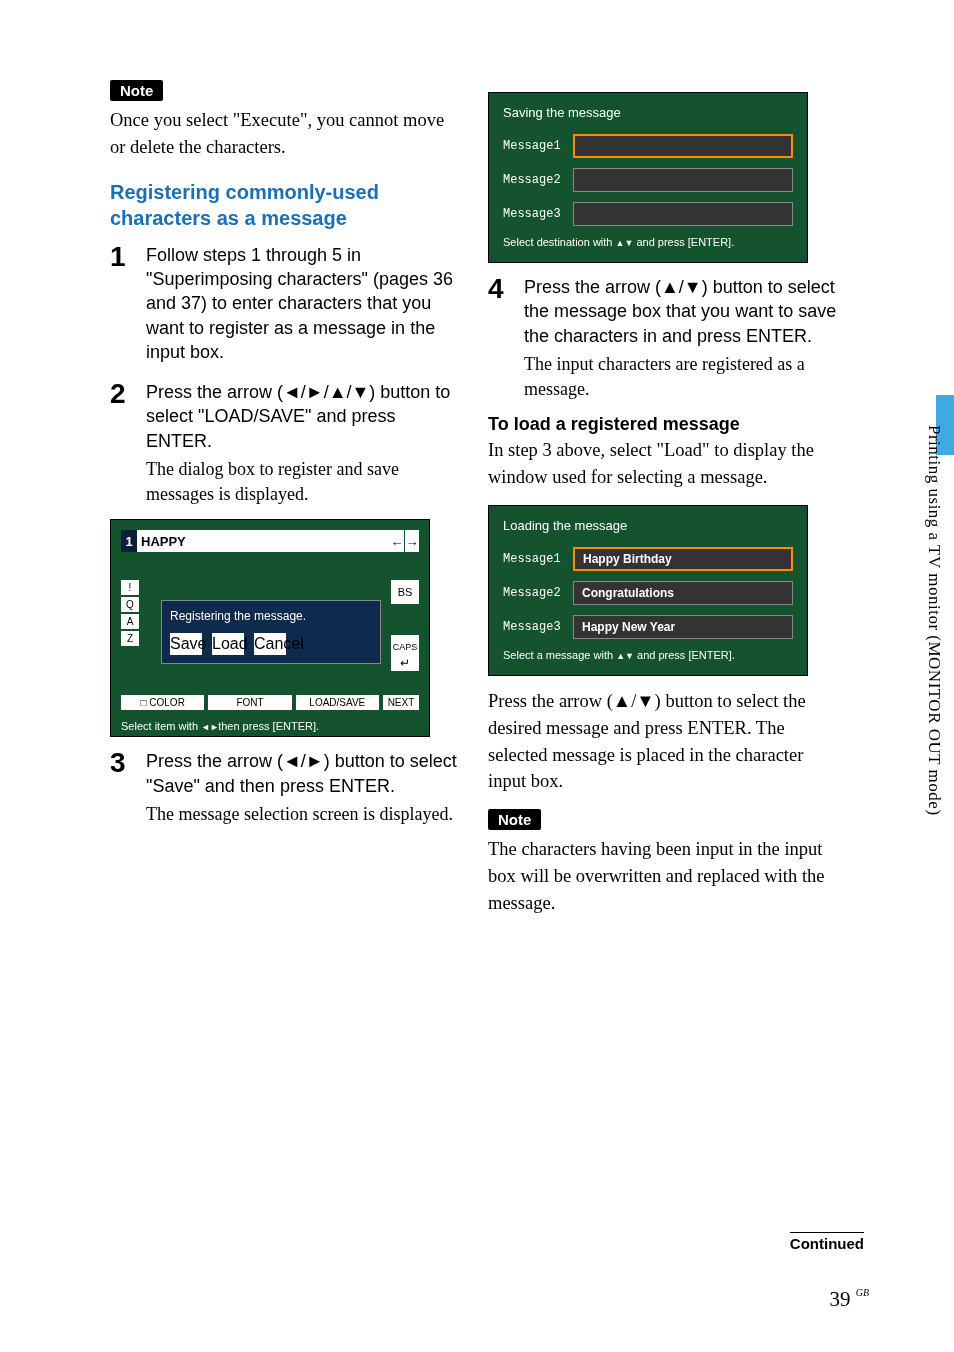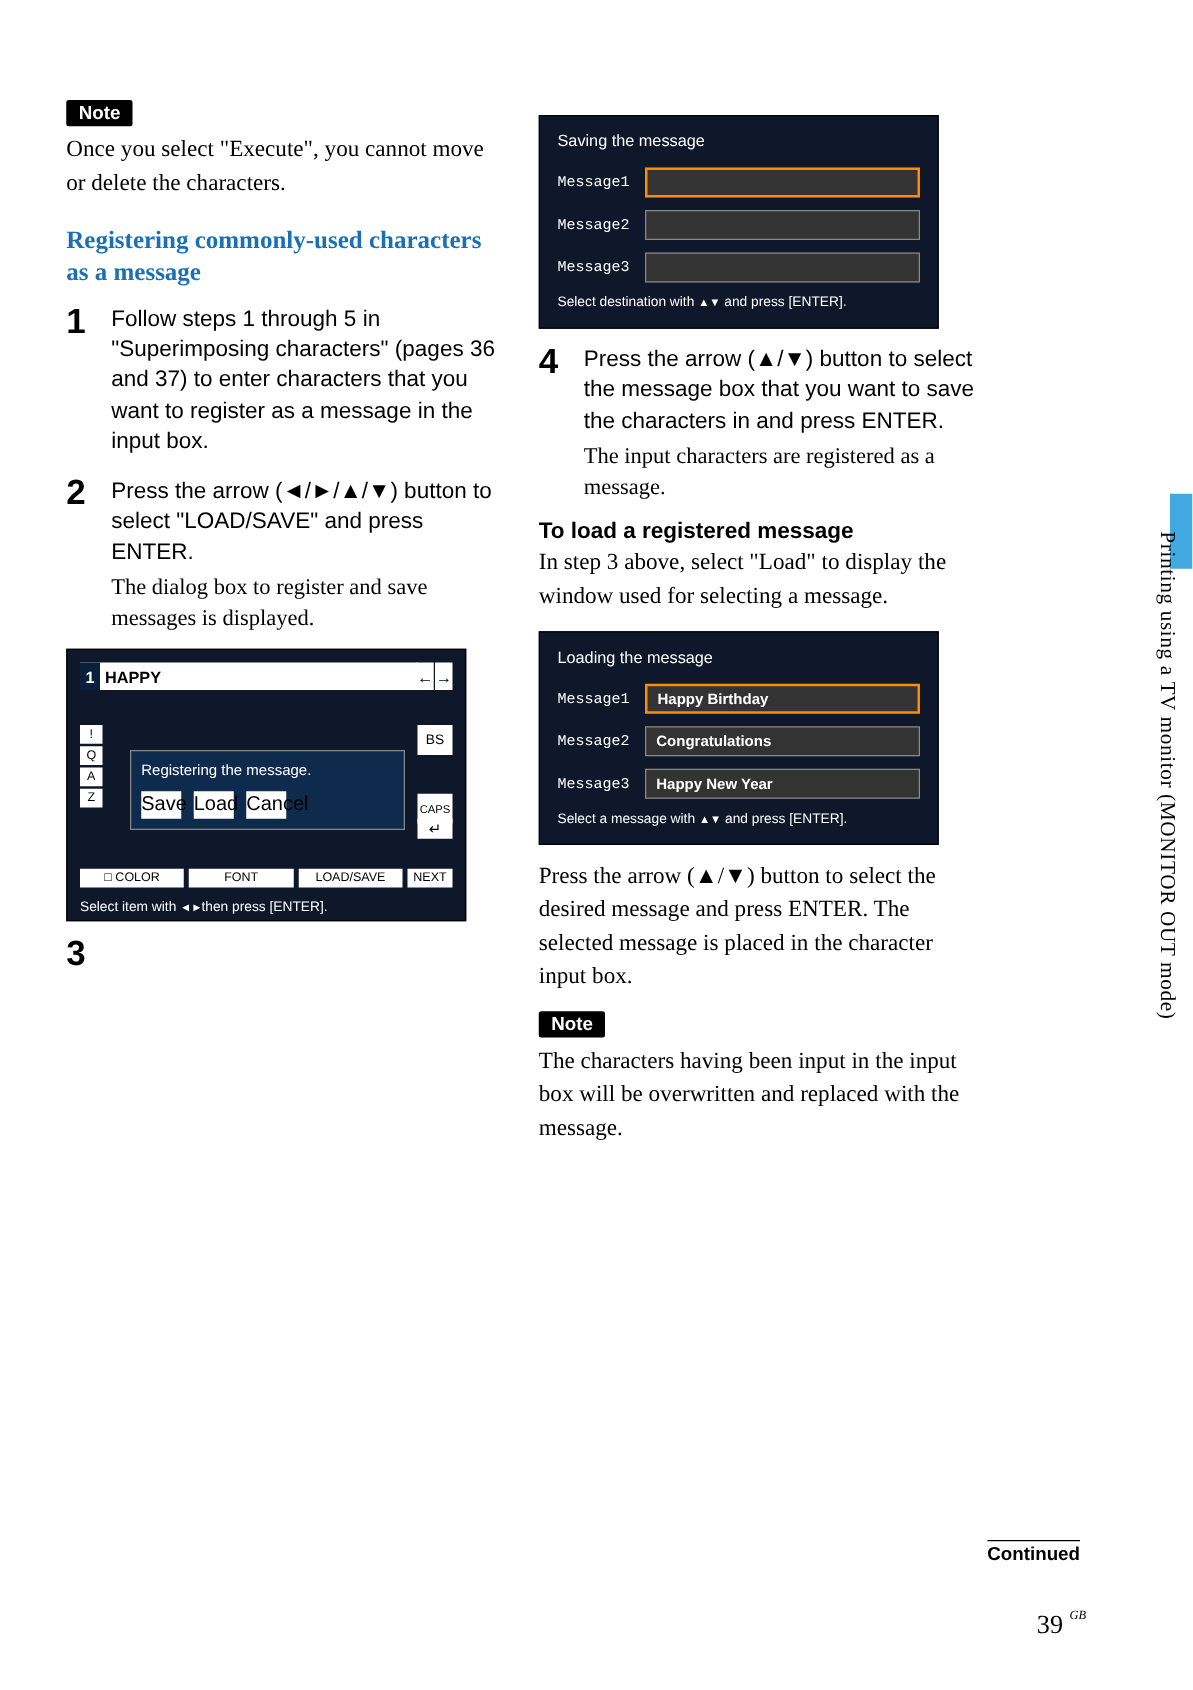--- a/index.html
+++ b/index.html
@@ -7,21 +7,21 @@
     width: 954px;
     height: 1352px;
     background: #fff;
     font-family: Georgia, 'Times New Roman', serif;
     color: #000;
     position: relative;
   }
   .page {
     display: flex;
     gap: 28px;
-    padding: 80px 60px 30px 53px;
+    padding: 80px 60px 30px 110px;
   }
   .col { width: 350px; }
   .right-col { width: 350px; }
   .note-badge {
     display: inline-block;
     background: #000;
     color: #fff;
     font-family: Arial, sans-serif;
     font-weight: bold;
     font-size: 15px;
@@ -29,21 +29,21 @@
     border-radius: 2px;
     margin-bottom: 6px;
   }
   .body-text {
     font-size: 18.5px;
     line-height: 1.45;
     margin-bottom: 14px;
   }
   .section-heading {
     color: #1a6fb5;
-    font-family: Liberation Serif, serif;
+    font-family: Liberation Sans, sans-serif;
     font-weight: bold;
     font-size: 20px;
     line-height: 1.3;
     margin: 18px 0 6px 0;
   }
   .step {
     display: flex;
     gap: 14px;
     align-items: flex-start;
     margin: 12px 0;
@@ -69,21 +69,21 @@
     line-height: 1.4;
   }
   .bold-mid {
     font-family: Arial, sans-serif;
     font-weight: bold;
     font-size: 18px;
     margin: 12px 0 2px 0;
   }
   
   .sim {
-    background: #0f172a;
+    background: #14532d;
     color: #fff;
     font-family: Arial, sans-serif;
     border: 1px solid #000;
     margin: 12px 0;
     width: 320px;
   }
   .sim1 { height: 218px; position: relative; }
   .sim1 .topbar {
     background: #fff; color: #000;
     position: absolute; top: 10px; left: 10px;
@@ -218,20 +218,24 @@
       </div>
       <div class="hint">
         <span>Select item with</span>
         <span class="arricon">◄►</span>
         <span>then press [ENTER].</span>
       </div>
     </div>
 
     <div class="step">
       <div class="step-num">3</div>
+      <div class="step-body">
+        <div class="step-title">Press the arrow (◄/►) button to select "Save" and then press ENTER.</div>
+        <div class="step-sub">The message selection screen is displayed.</div>
+      </div>
     </div>
   </div>
 
   <div class="right-col">
     
     <div class="sim sim-msg">
       <div class="sim-title">Saving the message</div>
       <div class="row">
           <div class="lbl">Message1</div>
           <div class="box hl"></div>

